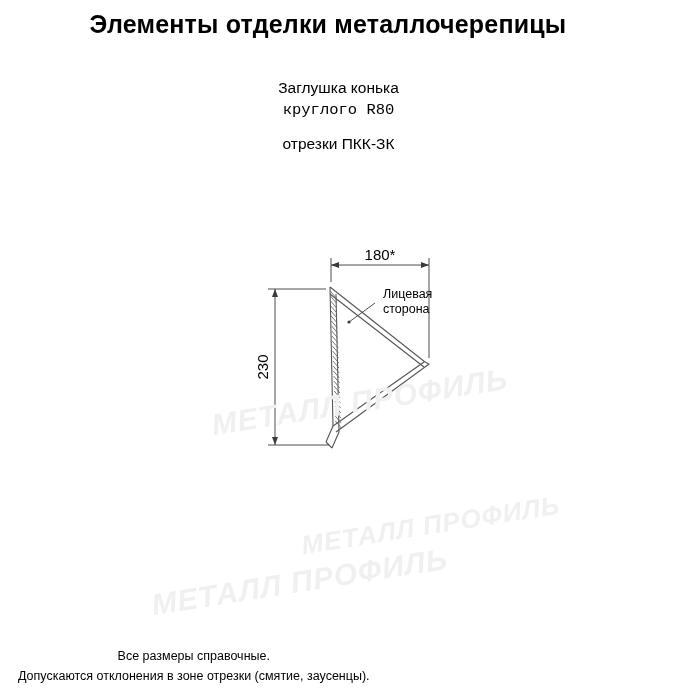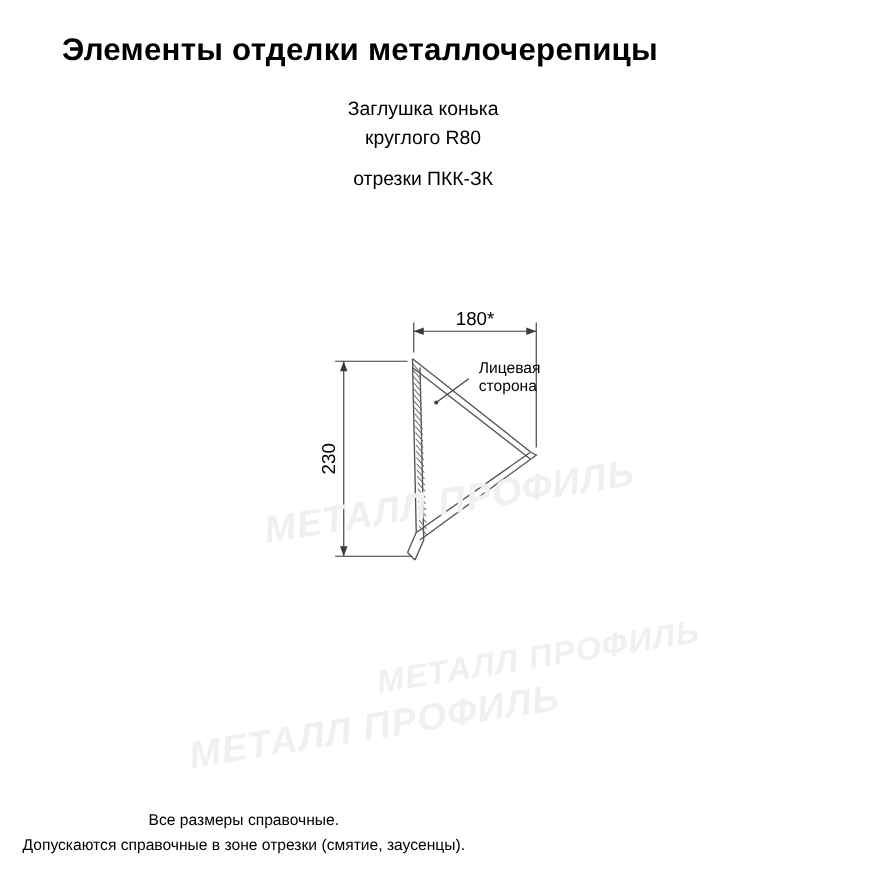--- a/index.html
+++ b/index.html
@@ -18,41 +18,42 @@
 
   .page {
     position: absolute;
     inset: 0;
     width: 700px;
     height: 700px;
   }
 
   .title {
     position: absolute;
-    top: 26px;
+    top: 10px;
     left: 0;
     width: 576px;
     text-align: center;
     font-size: 25px;
     font-weight: bold;
     letter-spacing: 0.2px;
     color: #000;
+    padding-left: 40px;
   }
 
   .subtitle {
     position: absolute;
     top: 76px;
     left: 0;
     width: 677px;
     text-align: center;
     font-size: 15.5px;
     line-height: 23px;
     color: #000;
   }
-  .subtitle .line2 { display: block; }
+  .subtitle .line2 { display: block; font-family: Liberation Mono, monospace; }
   .subtitle .line3 { display: block; margin-top: 10px; }
 
   .drawing-area {
     position: absolute;
     left: 0;
     top: 170px;
     width: 700px;
     height: 330px;
   }
 
@@ -200,16 +201,16 @@
         <circle cx="349" cy="152" r="1.6" fill="#3b3b3b" stroke="none"></circle>
       </g>
       <text class="face-text" x="383" y="128">Лицевая</text>
       <text class="face-text" x="383" y="143">сторона</text>
 
     </svg>
   </div>
 
   <div class="footer">
     <div>Все размеры справочные.</div>
-    <div>Допускаются справочные в зоне отрезки (смятие, заусенцы).</div>
+    <div>Допускаются отклонения в зоне отрезки (смятие, заусенцы).</div>
   </div>
 
 </div>
 
 </body></html>

